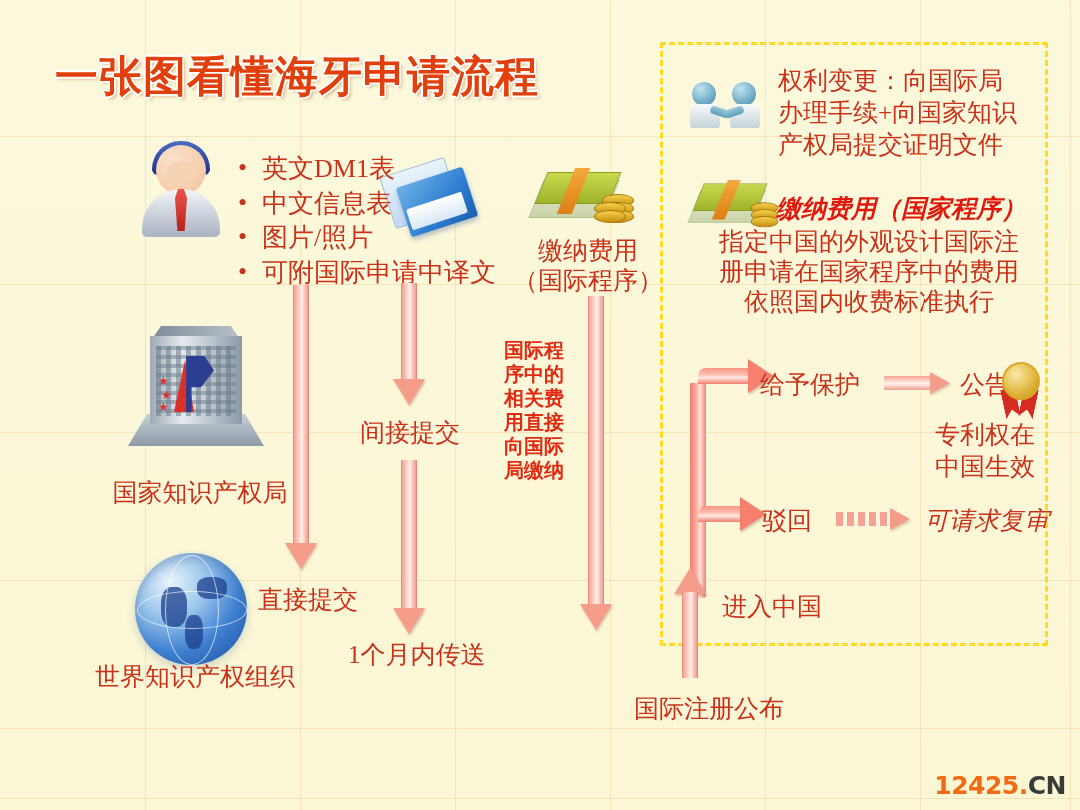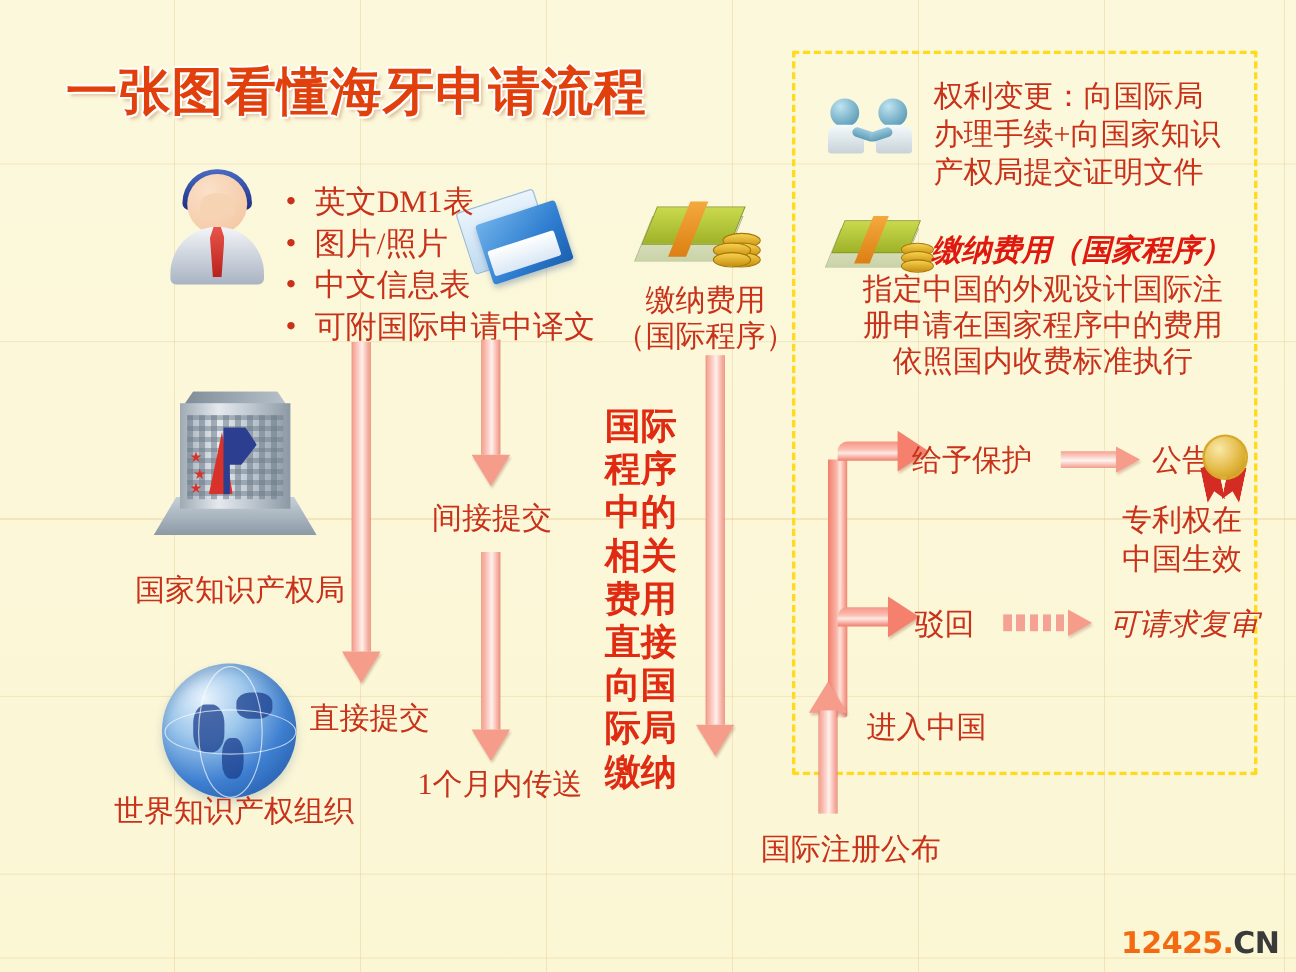--- a/index.html
+++ b/index.html
@@ -203,22 +203,22 @@
   </div>
 
   <div class="icon folder" style="left:380px;top:162px;width:100px;height:78px;">
     <div class="back"></div>
       <div class="front"></div>
       <div class="sheet"></div>
   </div>
 
   <ul class="bullets abs" style="left:236px;top:152px;">
     <li>英文DM1表</li>
+    <li>中文信息表</li>
     <li>图片/照片</li>
-    <li>中文信息表</li>
     <li>可附国际申请中译文</li>
   </ul>
 
   <div class="icon bldg" style="left:128px;top:330px;width:136px;height:120px;">
     <div class="base"></div>
       <div class="roof"></div>
       <div class="tower"></div>
       <div class="win"></div>
     <div class="flame"></div>
       <div class="logoP"></div>
@@ -262,21 +262,21 @@
       <div class="band"></div>
     <div class="coin" style="left:66px;top:26px;"></div>
     <div class="coin" style="left:66px;top:34px;"></div>
     <div class="coin" style="left:66px;top:42px;"></div>
     <div class="coin" style="left:58px;top:34px;"></div>
     <div class="coin" style="left:58px;top:42px;"></div>
   </div>
   <div class="abs lbl ctr" style="left:500px;top:236px;width:176px;">缴纳费用</div>
   <div class="abs lbl ctr" style="left:494px;top:266px;width:188px;">（国际程序）</div>
 
-  <div class="abs" style="left:504px;top:338px;width:78px;color:#E02A12;font-size:30px;
+  <div class="abs" style="left:504px;top:338px;width:78px;color:#E02A12;font-size:20px;
               line-height:1.2;font-weight:bold;text-align:left;word-break:break-all;">国际程序中的相关费用直接向国际局缴纳</div>
 
   <div class="v-arrow" style="left:579px;top:296px;width:34px;height:340px;">
     <div class="shaft" style="height:308px;"></div>
     <div class="head" style="top:308px;"></div>
   </div>
 
   <div class="icon duo" style="left:690px;top:82px;width:74px;height:48px;">
     <div class="h" style="left:2px;top:0;"></div>
     <div class="h" style="left:42px;top:0;"></div>

